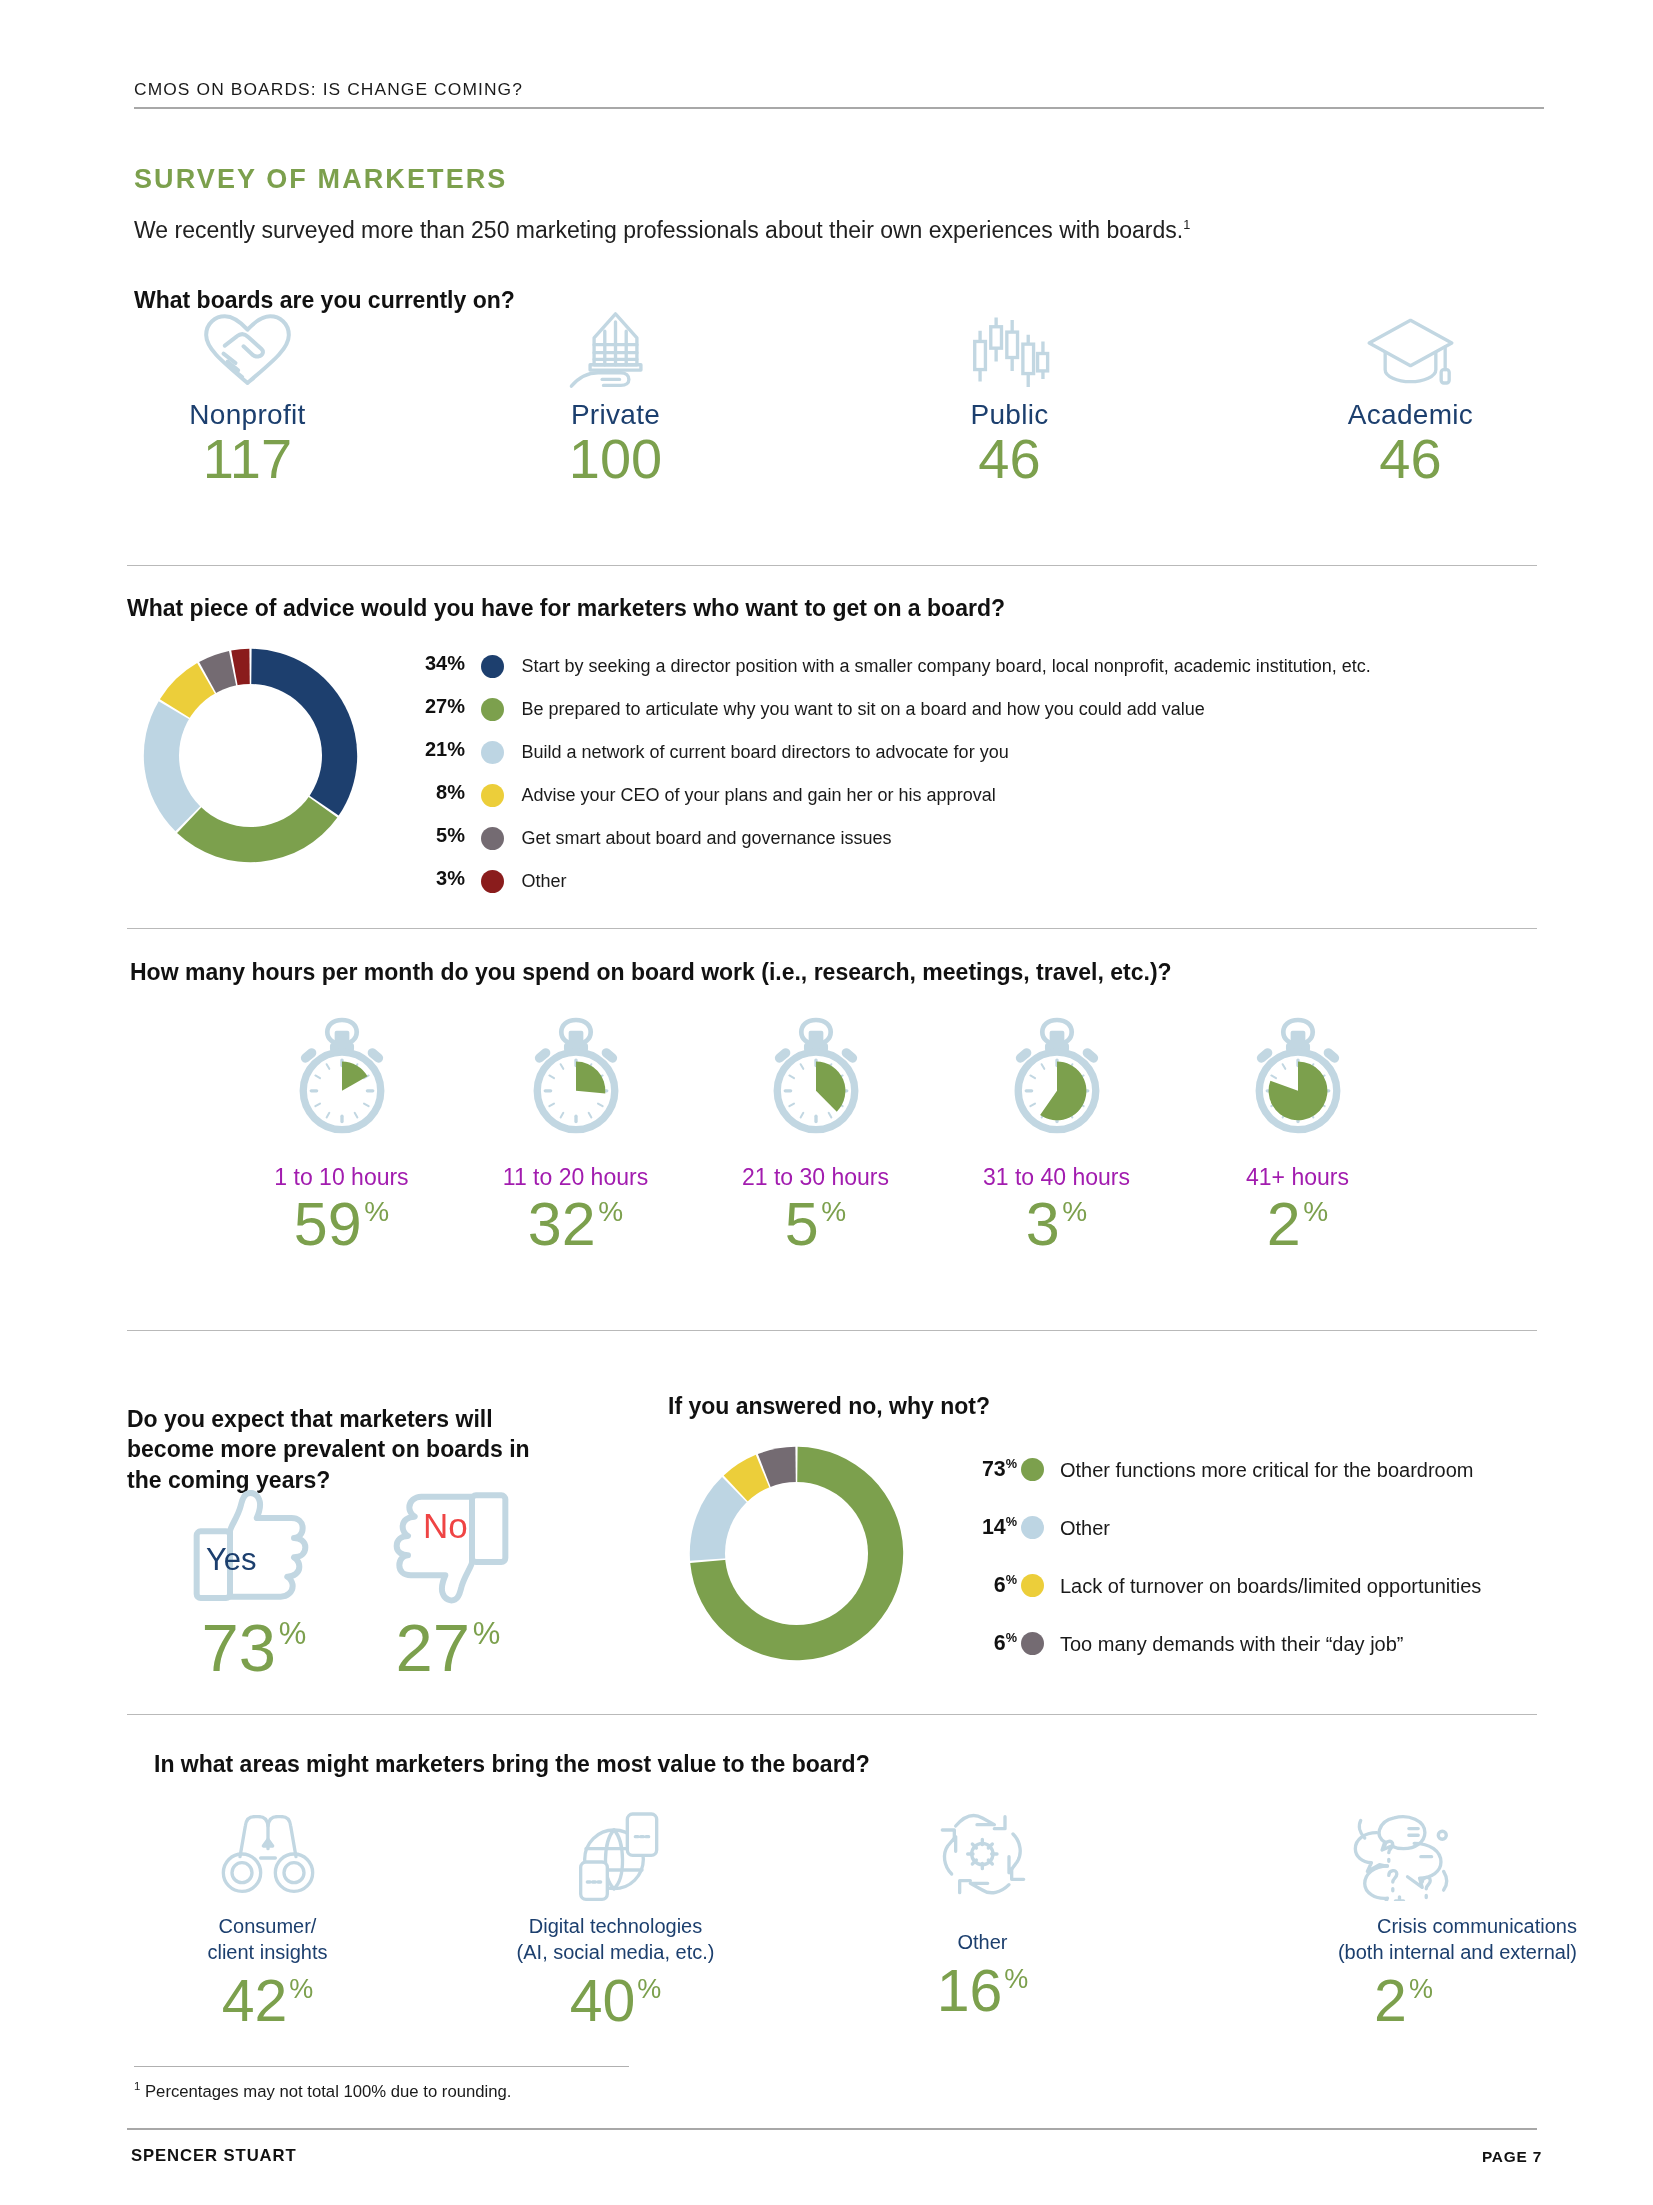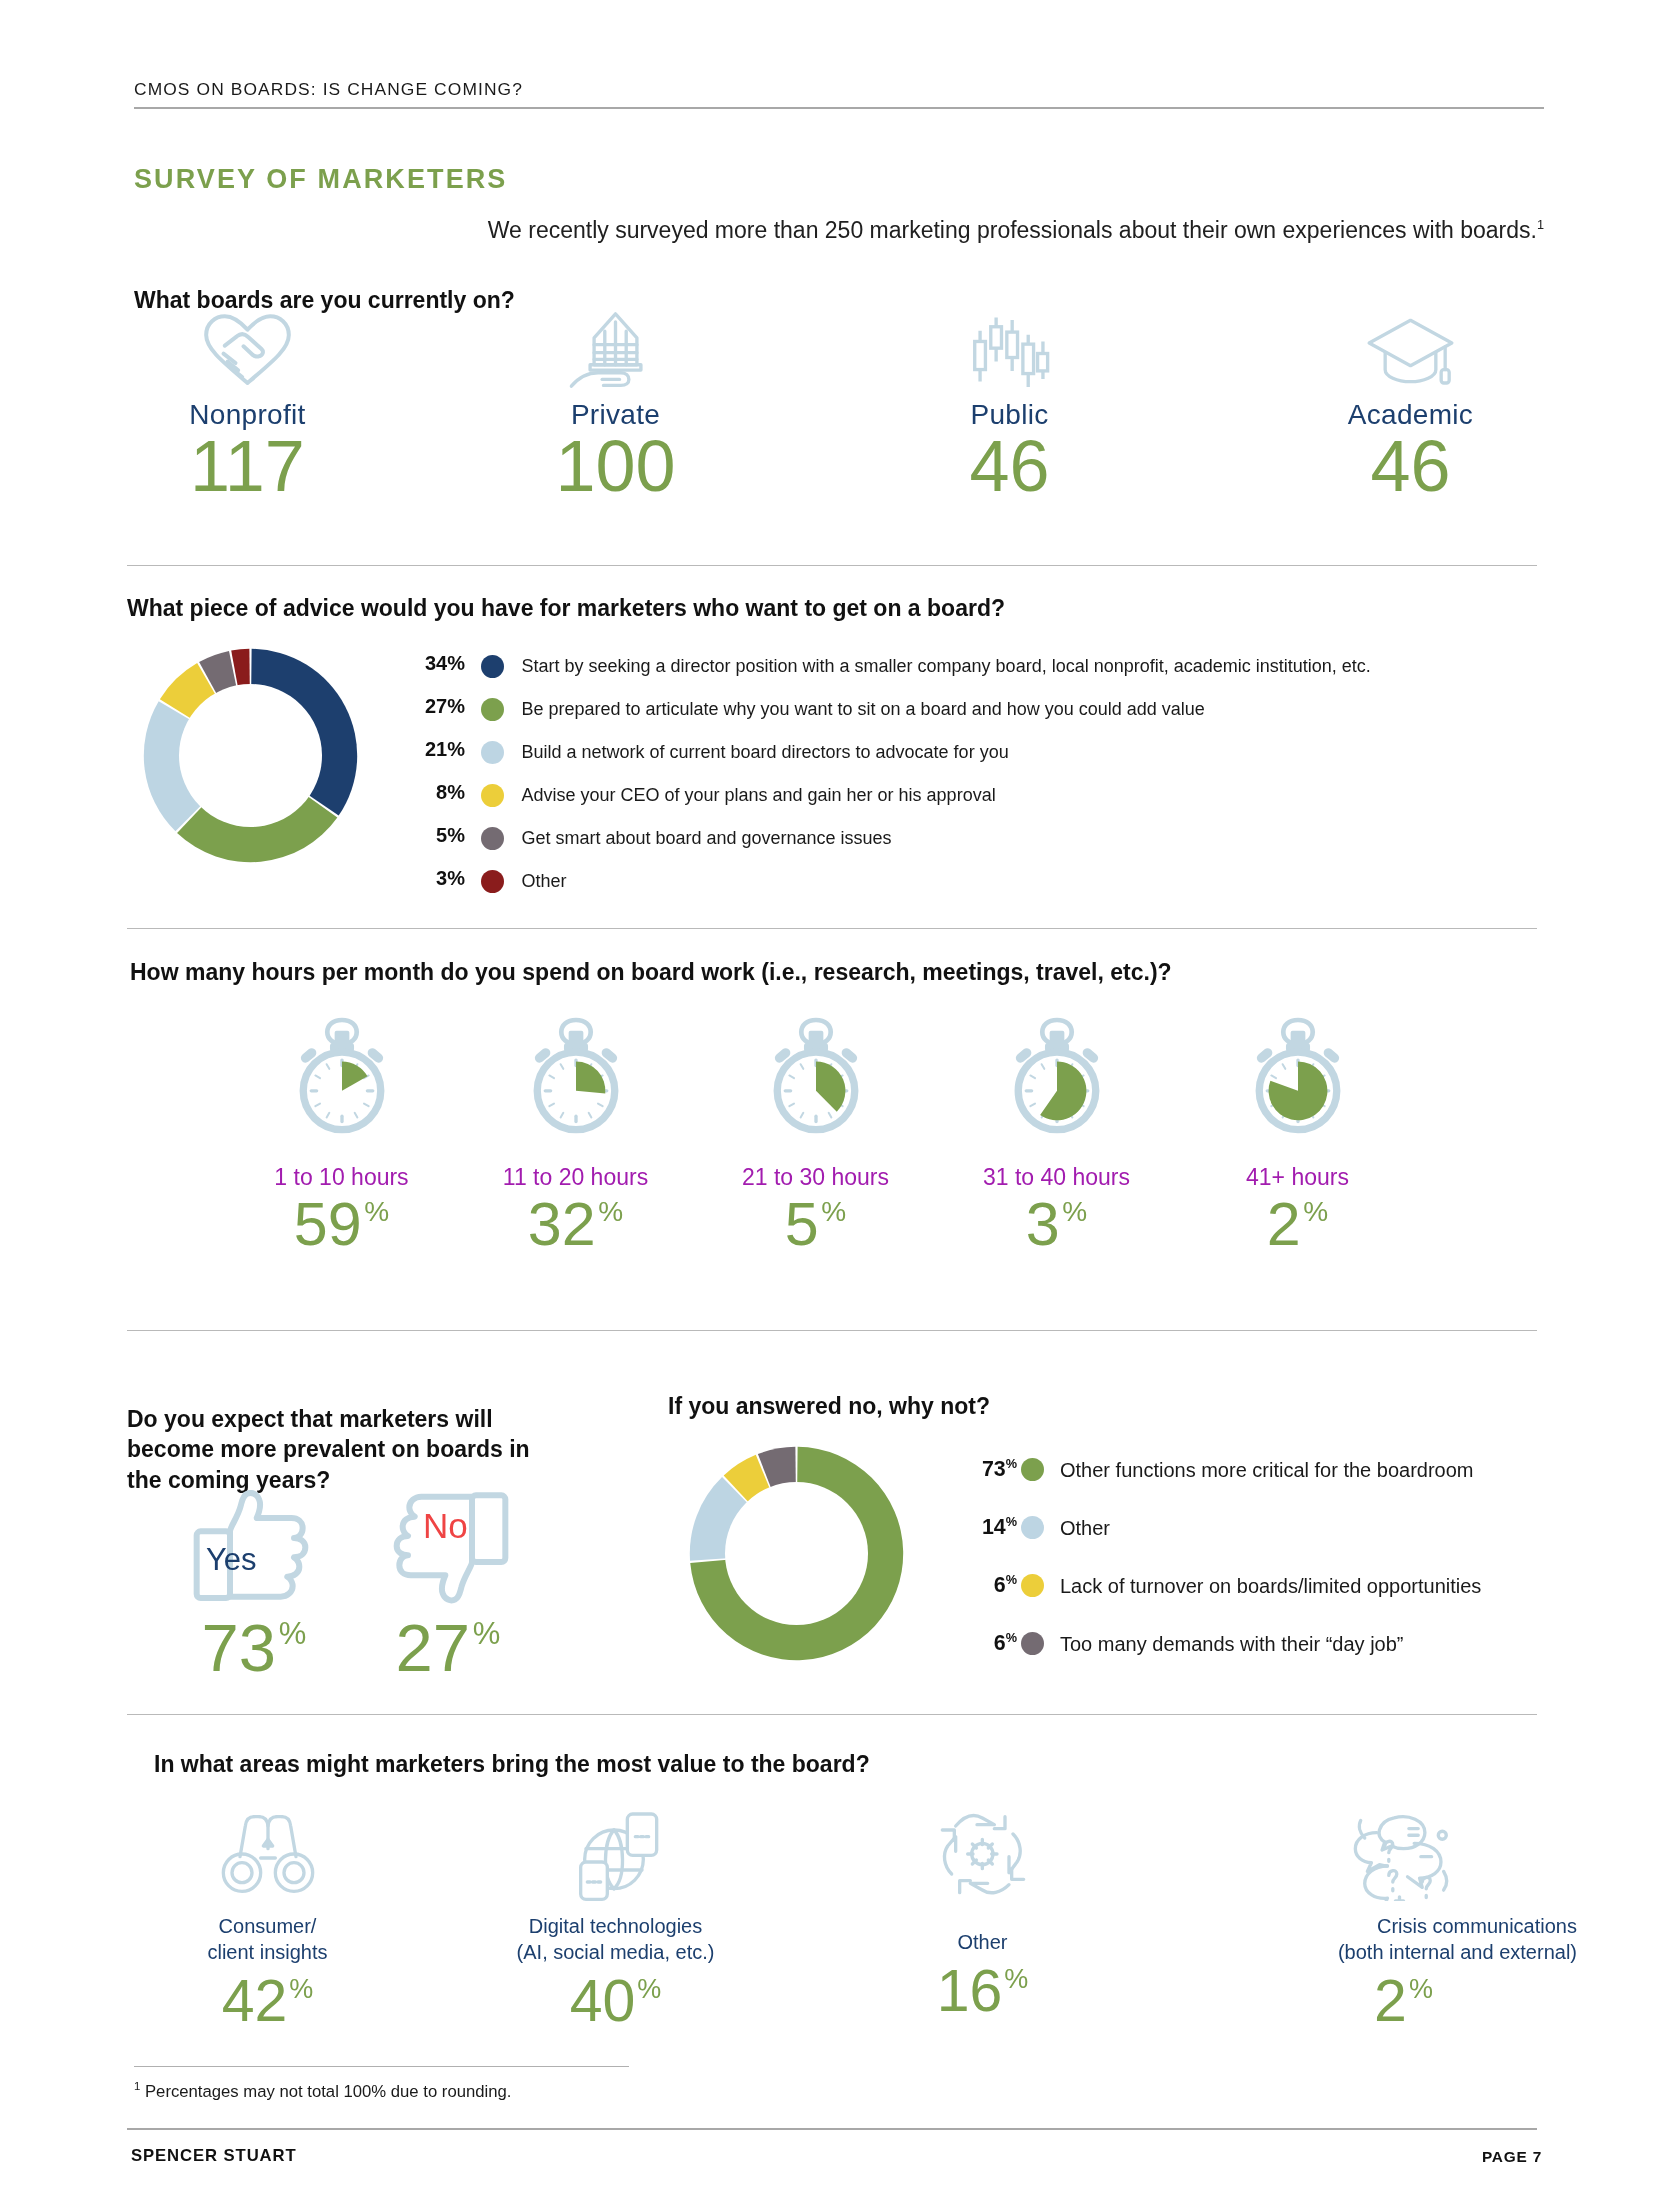--- a/index.html
+++ b/index.html
@@ -18,31 +18,31 @@
   .hdr{
     position:absolute;left:134px;top:79px;
     font-size:17.4px;letter-spacing:1.1px;color:#1a1a1a;font-weight:400;
     text-transform:uppercase;
   }
 
   .sec-title{
     font-size:27px;letter-spacing:2.1px;font-weight:700;color:#7ca04d;
     text-transform:uppercase;
   }
-  .intro{font-size:23px;color:#202020;text-align:right;}
+  .intro{font-size:23px;color:#202020;}
   .intro sup{font-size:12.7px;vertical-align:super;}
 
   .q{font-size:23px;font-weight:700;color:#111;}
 
   
   .boards{position:absolute;left:134px;top:304px;width:1410px;height:234px;}
   .board-col{position:absolute;top:0;width:281px;text-align:center;}
   .board-icon{height:87px;display:flex;align-items:flex-end;justify-content:center;}
   .board-label{font-size:28px;color:#1c3f6e;margin-top:8px;letter-spacing:0.3px;}
-  .board-num{font-size:72px;color:#7ca04d;line-height:.95;margin-top:1.3px;font-weight:400;}
+  .board-num{font-size:56px;color:#7ca04d;line-height:.95;margin-top:1.3px;font-weight:400;}
 
   
   .legend-row{display:flex;align-items:flex-start;margin-bottom:17.4px;}
   .legend-pct{
     width:64px;text-align:right;font-size:20px;font-weight:700;color:#111;
     padding-right:16px;white-space:nowrap;flex:none;
   }
   .legend-dot{
     width:23px;height:23px;border-radius:50%;flex:none;margin-top:2.7px;margin-right:17.4px;
   }

